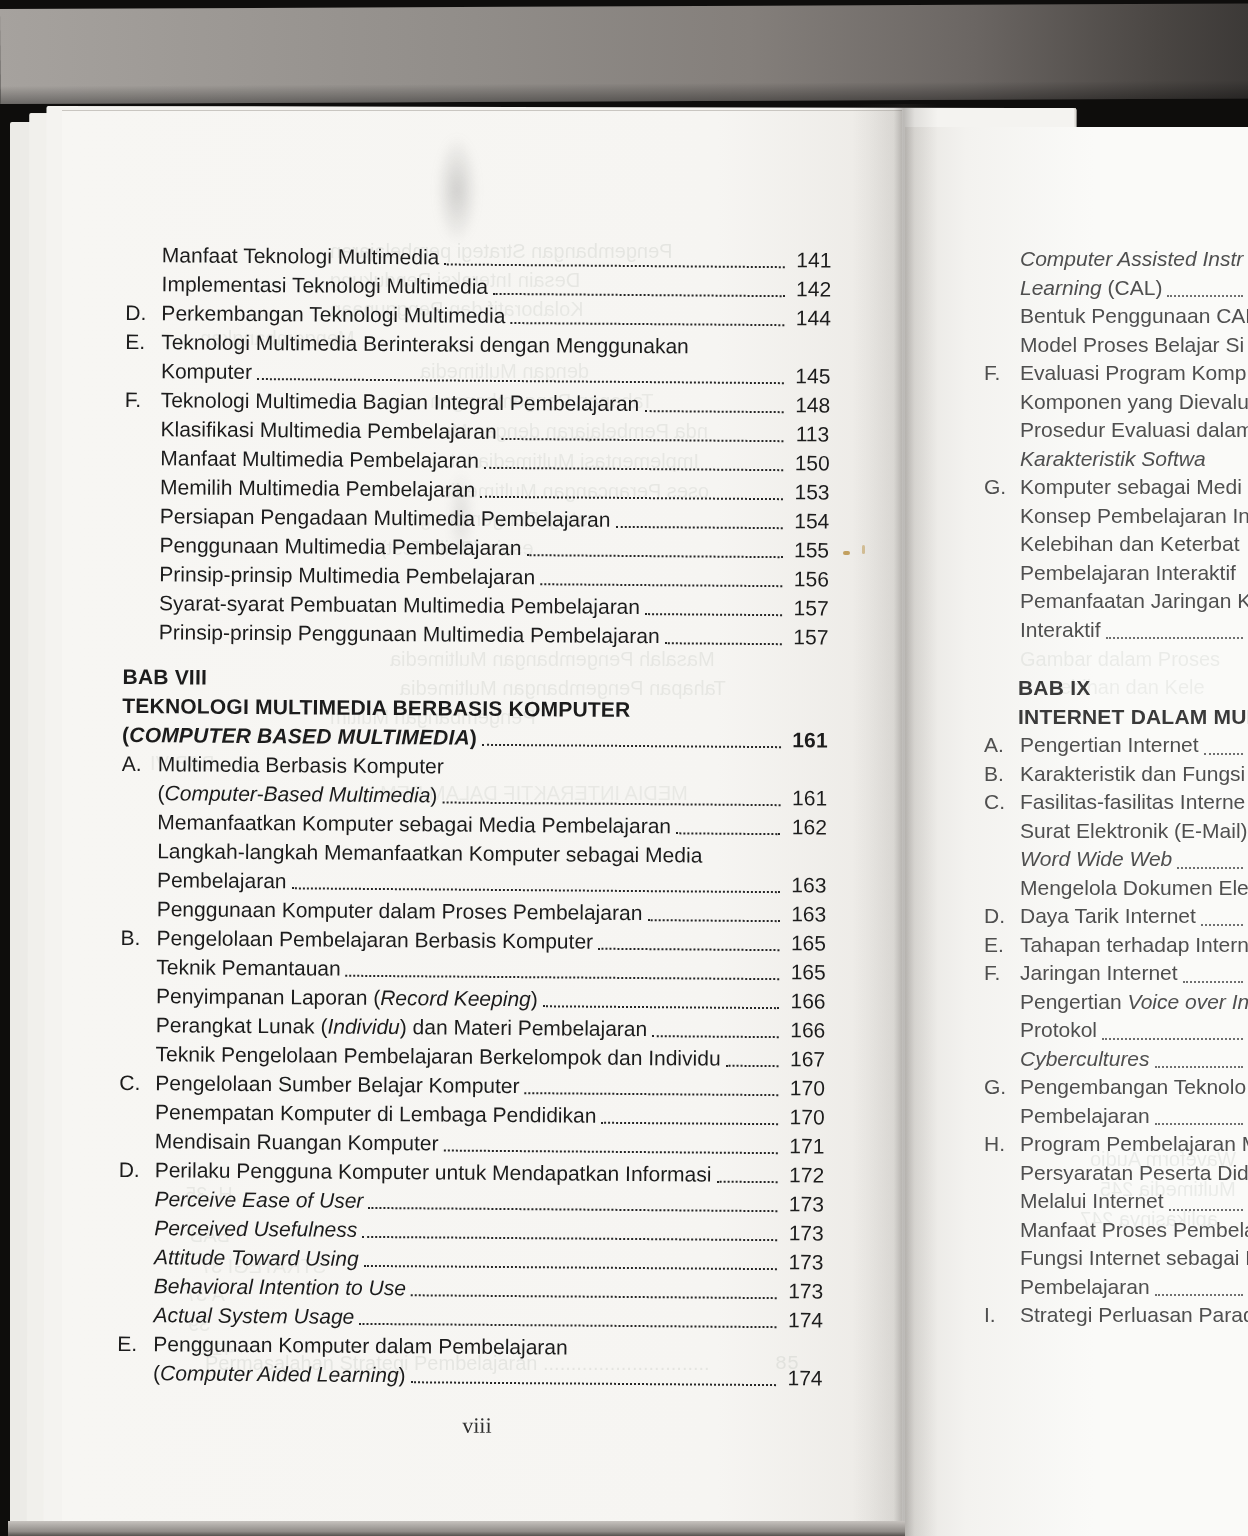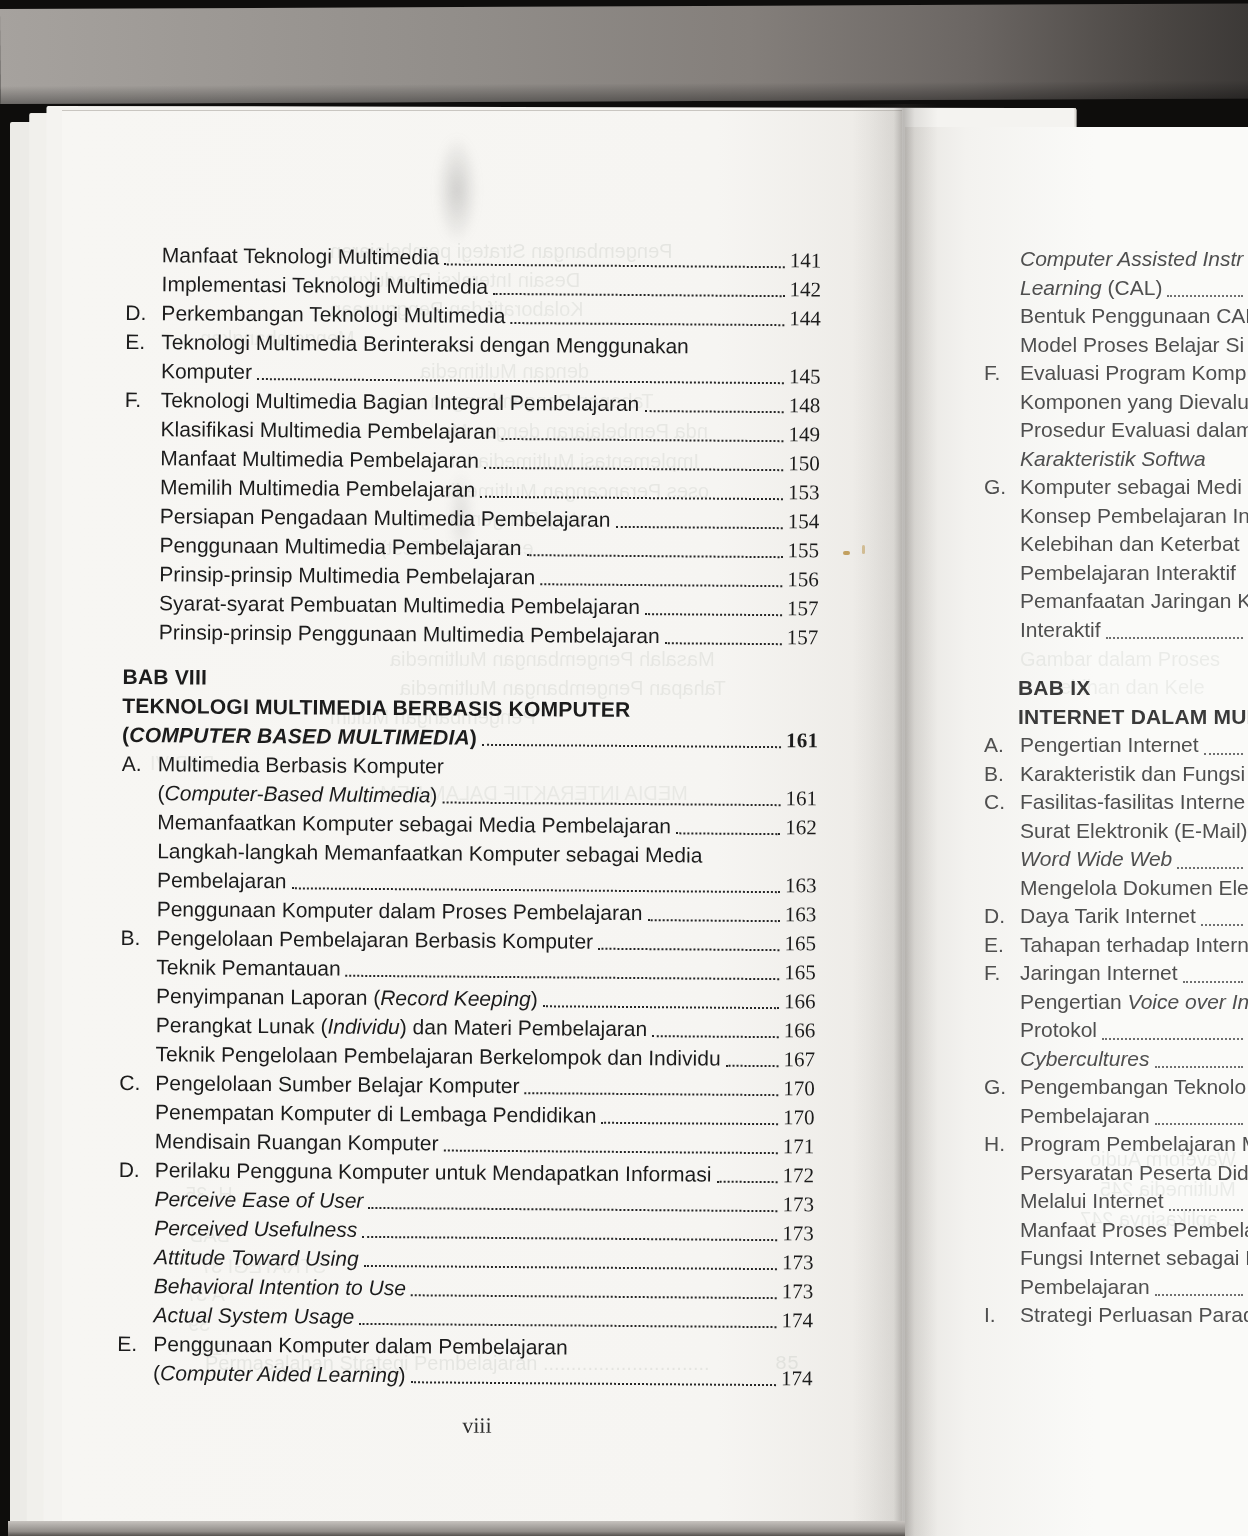--- a/index.html
+++ b/index.html
@@ -34,21 +34,21 @@
   .row{display:flex;align-items:baseline;height:29px;line-height:29px;white-space:nowrap;}
   .toc-r .row{height:28.5px;line-height:28.5px;}
   .row.hd{font-weight:bold;letter-spacing:.2px;}
   .toc-r .row.hd{color:#3a3a3a;margin-left:34px;}
   .lbl{flex:0 0 36px;}
   .txt{flex:0 0 auto;}
   .it{font-style:italic;}
   .leader{flex:1 1 auto;min-width:8px;margin:0 5px 6px 5px;align-self:flex-end;
         border-bottom:2.6px dotted #262626;height:0;}
   .toc-r .leader{border-bottom-color:#6f6f6f;margin-bottom:5px;}
-  .num{flex:0 0 48px;text-align:left;font-family:Liberation Serif, serif;}
+  .num{flex:0 0 48px;text-align:center;}
   .folio{position:absolute;left:126px;top:1410px;width:702px;text-align:center;
         font-family:"Liberation Serif",serif;font-size:22px;color:#2f2f2f;
         transform:rotate(.45deg);transform-origin:0 0;}
   
   .ghost{position:absolute;white-space:nowrap;color:#8f988f;filter:blur(.7px);font-size:20px;}
   .ghost.m{transform:scaleX(-1);}
   
   .smudge{position:absolute;border-radius:50%;
         background:radial-gradient(rgba(115,115,115,.30),rgba(115,115,115,0) 70%);filter:blur(4px);}
   .smudge.s1{left:436px;top:135px;width:42px;height:110px;}
@@ -138,21 +138,21 @@
       <div class="row">
         <span class="lbl">F.</span>
         <span class="txt"><span>Teknologi Multimedia Bagian Integral Pembelajaran</span></span>
         <span class="leader"></span>
         <span class="num">148</span>
       </div>
       <div class="row">
         <span class="lbl"></span>
         <span class="txt"><span>Klasifikasi Multimedia Pembelajaran</span></span>
         <span class="leader"></span>
-        <span class="num">149</span>
+        <span class="num">113</span>
       </div>
       <div class="row">
         <span class="lbl"></span>
         <span class="txt"><span>Manfaat Multimedia Pembelajaran</span></span>
         <span class="leader"></span>
         <span class="num">150</span>
       </div>
       <div class="row">
         <span class="lbl"></span>
         <span class="txt"><span>Memilih Multimedia Pembelajaran</span></span>

